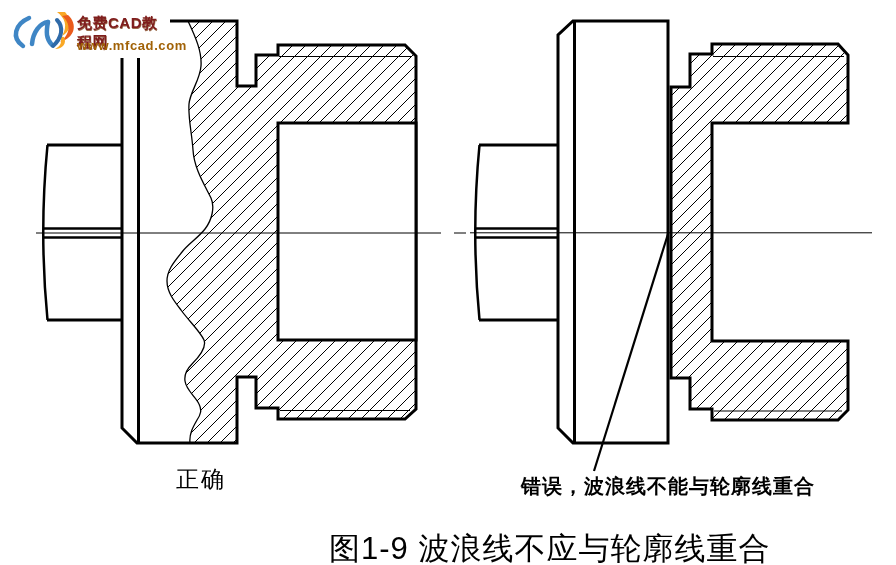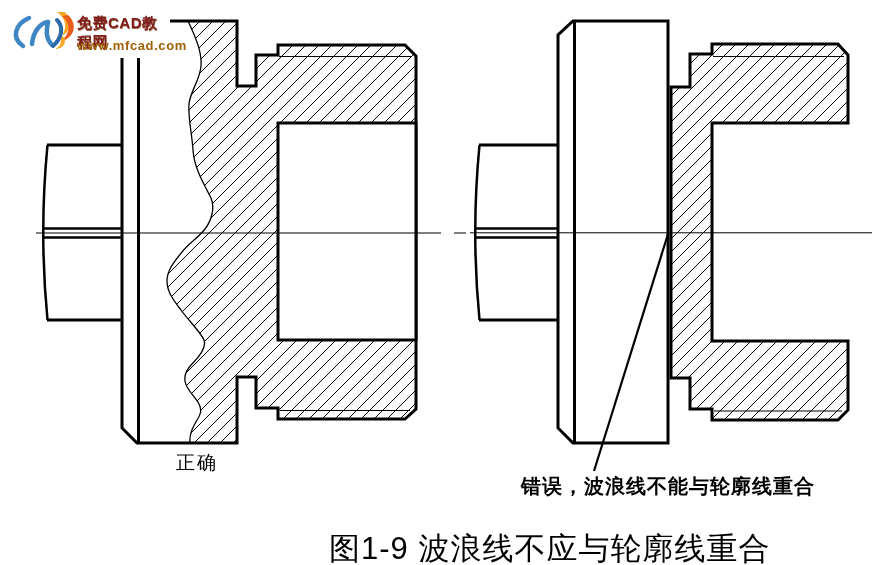--- a/index.html
+++ b/index.html
@@ -2,21 +2,21 @@
 <html><head>
 <meta charset="utf-8">
 <style>
   html,body{margin:0;padding:0;background:#fff;}
   .stage{
     position:relative;width:896px;height:565px;background:#fff;overflow:hidden;
     font-family:"Liberation Sans","DejaVu Sans",sans-serif;
   }
   .stage svg{position:absolute;left:0;top:0;}
   .lbl{position:absolute;white-space:nowrap;color:#000;}
-  .lbl-correct{left:176px;top:450px;font-size:19px;font-weight:500;letter-spacing:2px;}
+  .lbl-correct{left:176px;top:464px;font-size:23px;font-weight:500;letter-spacing:2px;}
   .lbl-error{left:521px;top:473px;font-size:20px;font-weight:700;letter-spacing:1px;}
   .lbl-caption{left:329px;top:528px;font-size:31px;font-weight:400;letter-spacing:1px;}
   .wm{position:absolute;left:0;top:0;width:170px;height:58px;background:#fff;}
   .wm-name{position:absolute;left:77px;top:14px;font-size:15px;font-weight:700;
     color:#7f1d1d;letter-spacing:0.5px;text-shadow:0.5px 0.5px 0 #9a6a4a;}
   .wm-url{position:absolute;left:77px;top:38px;font-size:13px;font-weight:700;
     color:#a16207;letter-spacing:0.6px;}
 </style>
 </head>
 <body>

